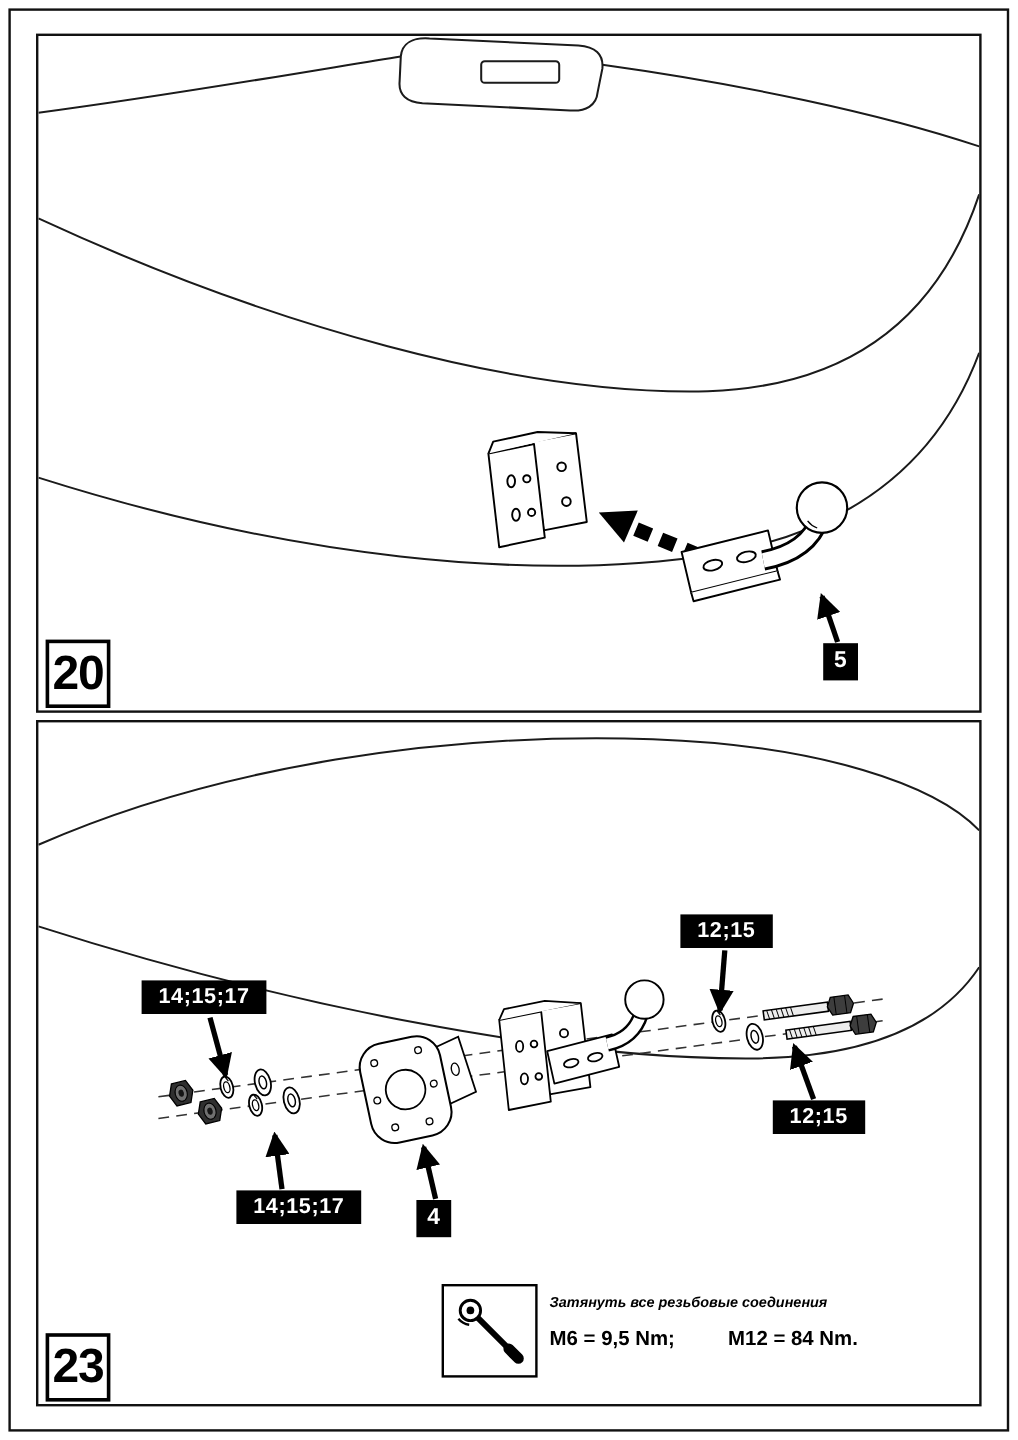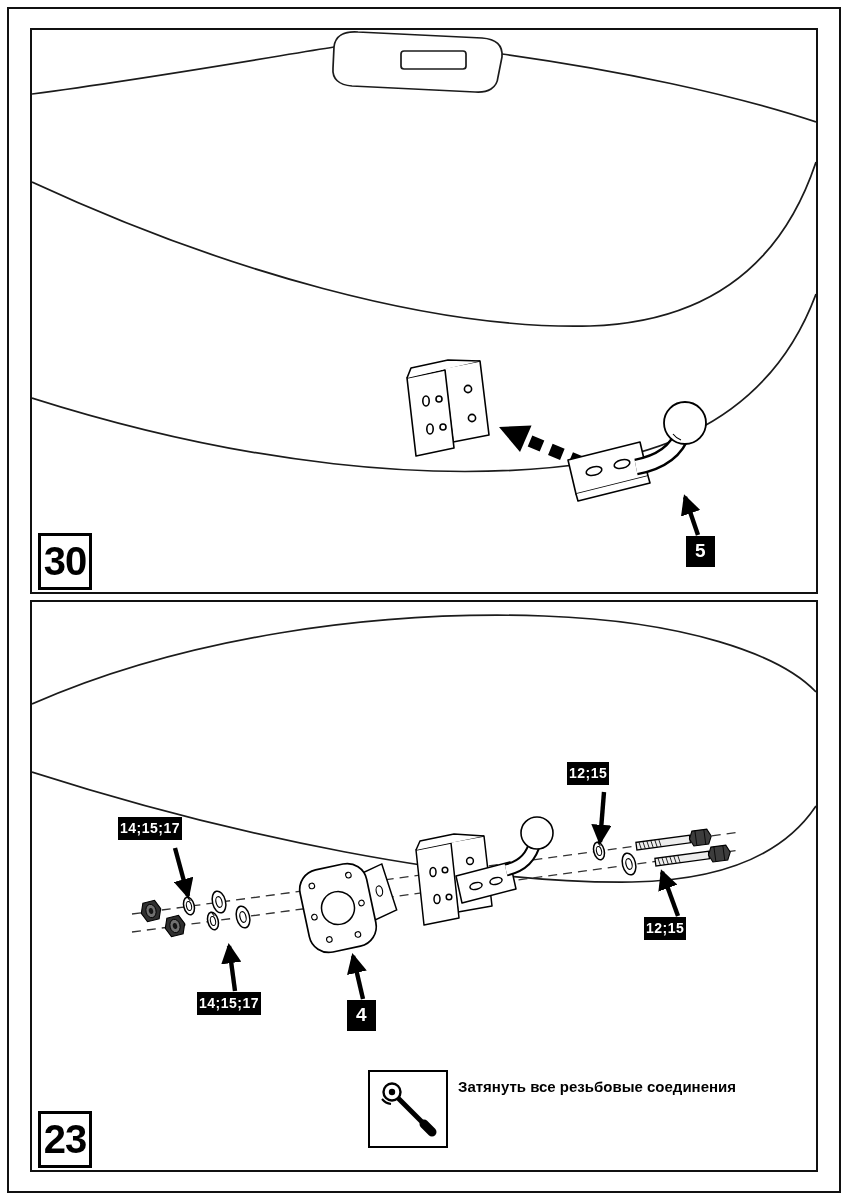--- a/index.html
+++ b/index.html
@@ -14,28 +14,28 @@
   .panel--21 { left: 30px; top: 600px; width: 788px; height: 572px; }
   .panel > svg.art { position: absolute; left: 0; top: 0; width: 100%; height: 100%; display: block; }
   .step-box {
     position: absolute; left: 6px; bottom: 2px; width: 54px; height: 57px;
     border: 3px solid #000; background: #fff; color: #000;
     display: flex; align-items: center; justify-content: center;
     font-size: 40px; font-weight: 700; letter-spacing: -1px;
   }
   .plabel {
     position: absolute; background: #000; color: #fff; font-weight: 700;
-    font-size: 14px; line-height: 1.2; padding: 3px 2px; white-space: nowrap;
+    font-size: 18px; line-height: 1.2; padding: 3px 14px; white-space: nowrap;
     letter-spacing: 0.5px;
   }
   .plabel--num { font-size: 19px; padding: 4px 9px; letter-spacing: 0; }
   .note-box { position: absolute; border: 2px solid #000; background: #fff;
     display: flex; align-items: center; justify-content: center; }
   .note-text { position: absolute; }
-  .note-line1 { font-size: 15px; font-weight: 700; margin-bottom: 14px; line-height: 1.2; }
+  .note-line1 { font-size: 12px; font-weight: 700; margin-bottom: 14px; line-height: 1.2; font-style: italic; }
   .note-line2 { font-size: 17px; font-weight: 700; line-height: 1.2; }
   .note-line2 .m6 { display: inline-block; width: 144px; }
 </style>
 </head>
 <body>
 
 <div class="page">
   <div class="frame"></div>
 
   <section class="panel panel--20">
@@ -83,21 +83,21 @@
         <path d="M 604 437 C 630 432 645 420 651 402" stroke="#fff" stroke-width="12" fill="none"></path>
         <circle cx="653" cy="393" r="21" fill="#fff" stroke="#000" stroke-width="1.8"></circle>
         <path d="M 641 404 a 18 18 0 0 0 8 6" stroke="#000" stroke-width="1.1" fill="none"></path>
       </g>
 
       <path d="M 666 505 L 653 467" stroke="#000" stroke-width="4.4" fill="none" marker-end="url(#ah20)"></path>
     </svg>
 
     <div class="plabel plabel--num" style="left:654px; top:506px;">5</div>
 
-    <div class="step-box">30</div>
+    <div class="step-box">20</div>
   </section>
 
   <section class="panel panel--21">
     <svg class="art" viewBox="0 0 784 568">
       <defs>
         <marker id="ah21" viewBox="0 0 10 10" refX="8.5" refY="5" markerWidth="4.6" markerHeight="4.6" orient="auto">
           <path d="M 0 0 L 10 5 L 0 10 Z" fill="#000"></path>
         </marker>
         <g id="p21-washer">
           <ellipse rx="6.5" ry="11" fill="#fff" stroke="#000" stroke-width="1.5"></ellipse>
@@ -216,17 +216,21 @@
         <line x1="21" y1="19" x2="50" y2="48" stroke="#000" stroke-width="5"></line>
         <line x1="48" y1="46" x2="56" y2="54" stroke="#000" stroke-width="9" stroke-linecap="round"></line>
         <circle cx="16" cy="14" r="8.5" fill="#fff" stroke="#000" stroke-width="2.4"></circle>
         <circle cx="16" cy="14" r="3.2" fill="#000"></circle>
         <path d="M 6 21 A 14 14 0 0 0 15 26" stroke="#000" stroke-width="2" fill="none"></path>
       </svg>
     </div>
 
     <div class="note-text" style="left:426px; top:476px; width:350px;">
       <div class="note-line1">Затянуть все резьбовые соединения</div>
+      <div class="note-line2">
+        <span class="m6">M6 = 9,5 Nm;</span>
+        <span class="m12">M12 = 84 Nm.</span>
+      </div>
     </div>
 
     <div class="step-box">23</div>
   </section>
 </div>
 
 </body></html>

